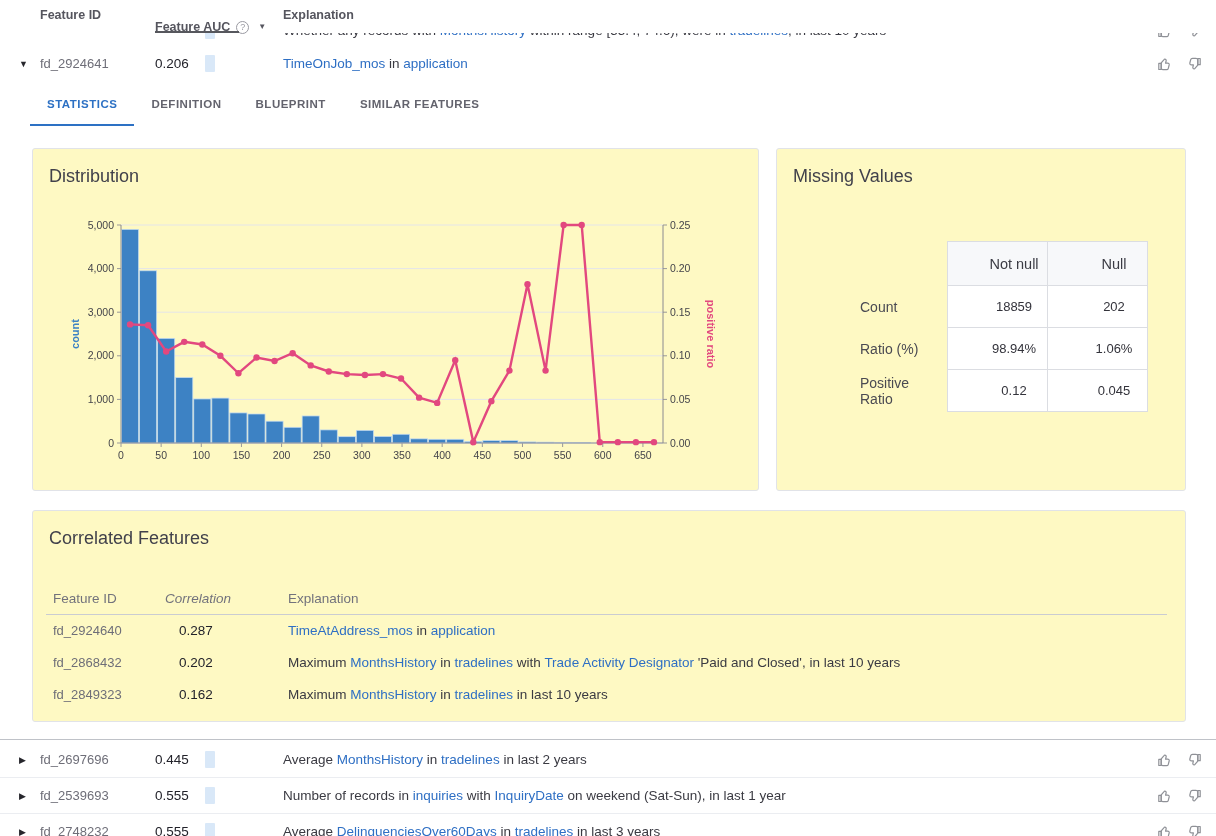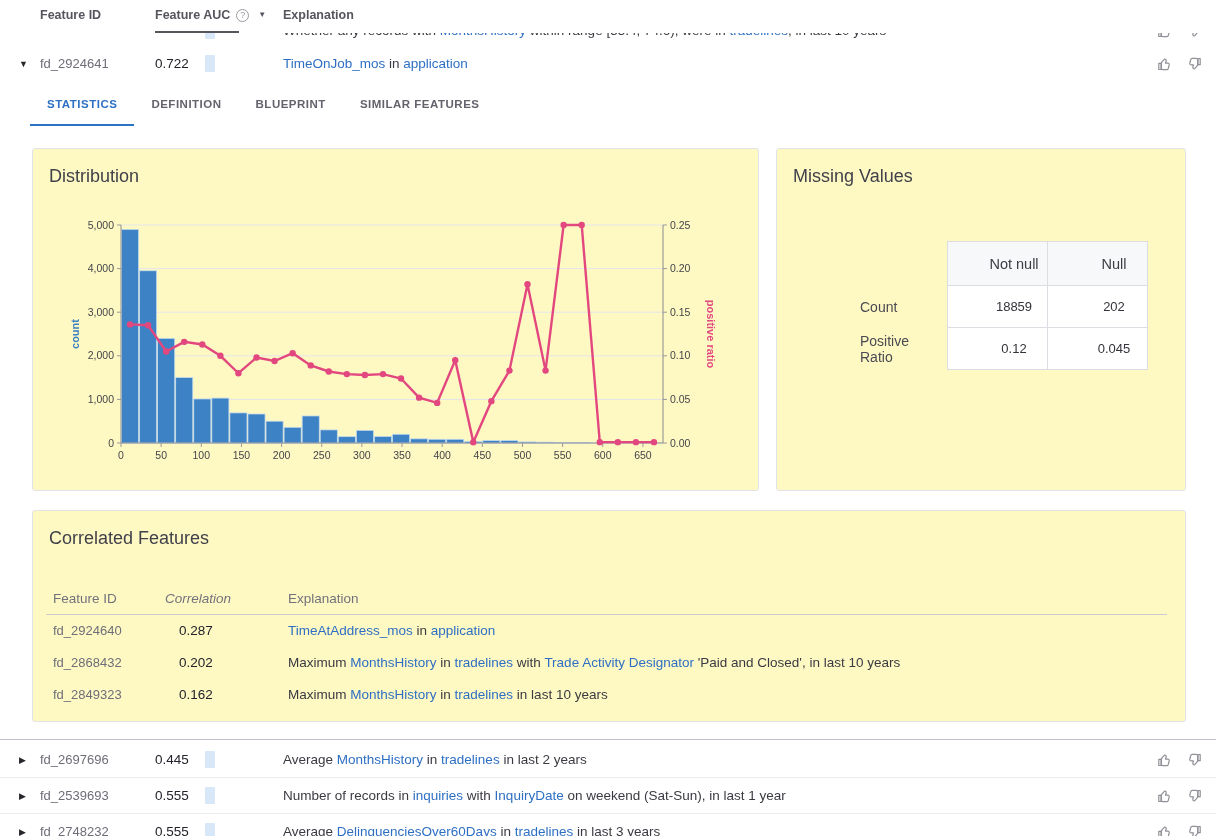--- a/index.html
+++ b/index.html
@@ -16,21 +16,21 @@
   .frow .chip  { position:absolute; left:205px; top:9px; width:10px; height:17px; background:#d9e8f8; border-radius:1px; }
   .frow .fexpl { position:absolute; left:283px; right:236px; line-height:36px; font-size:13.5px; color:#3a3a42; white-space:nowrap; overflow:hidden; }
   .link { color:#2e6fc4; cursor:pointer; }
   .thumbs { position:absolute; right:14px; top:10px; display:flex; gap:13px; }
   .thumb { width:16px; height:16px; cursor:pointer; }
 
   #row-clipped { position:absolute; top:13px; left:0; right:0; z-index:1; }
   #thead { position:absolute; top:0; left:0; right:0; height:33px; background:#fff; z-index:2; }
   #thead .th { position:absolute; top:8px; font-size:12.5px; font-weight:700; color:#55555e; }
   #th-id   { left:40px; }
-  #th-auc  { left:155px; }
+  #th-auc  { left:155px;margin-top:12px; }
   #th-expl { left:283px; }
   #help-icon { display:inline-block; width:13px; height:13px; margin-left:6px; border:1px solid #9a9aa2; border-radius:50%;
                color:#9a9aa2; font-size:9px; line-height:11px; text-align:center; font-weight:400; vertical-align:1px; cursor:pointer; }
   #sort-caret { margin-left:9px; font-size:8px; color:#55555e; cursor:pointer; vertical-align:2px; }
   #sort-underline { position:absolute; left:155px; top:31px; width:84px; height:2px; background:#56575d; }
   #row-expanded { position:absolute; top:46px; left:0; right:0; z-index:1; }
 
   #top-divider { position:absolute; top:79px; left:0; width:1216px; height:3px; background:#eef0f3; }
 
   
@@ -106,21 +106,21 @@
     <div id="thead">
       <span class="th" id="th-id">Feature ID</span>
       <span class="th" id="th-auc"><span>Feature AUC</span><span id="help-icon">?</span><span id="sort-caret">▼</span></span>
       <span class="th" id="th-expl">Explanation</span>
       <span id="sort-underline"></span>
     </div>
 
     <div id="row-expanded" class="frow">
       <span class="caret">▼</span>
       <span class="fid">fd_2924641</span>
-      <span class="fauc">0.722</span>
+      <span class="fauc">0.206</span>
       <span class="chip"></span>
       <span class="fexpl"><span class="link">TimeOnJob_mos</span><span> in </span><span class="link">application</span></span>
       <span class="thumbs">
         <svg class="thumb" viewBox="0 0 16 16">
             <use href="#thumb"></use>
           </svg>
         <svg class="thumb" viewBox="0 0 16 16">
             <g transform="rotate(180 8 8)">
               <use href="#thumb"></use>
             </g>
@@ -272,20 +272,25 @@
         <td class="lab"></td>
         <th>Not null</th>
         <th>Null</th>
       </tr>
       <tr>
         <td class="lab">Count</td>
         <td>18859</td>
         <td>202</td>
       </tr>
       <tr>
+        <td class="lab">Ratio (%)</td>
+        <td>98.94%</td>
+        <td>1.06%</td>
+      </tr>
+      <tr>
         <td class="lab">Positive Ratio</td>
         <td>0.12</td>
         <td>0.045</td>
       </tr>
     </tbody>
       </table>
   </div>
 
   <div class="card" id="card-corr">
     <div class="card-title">Correlated Features</div>

